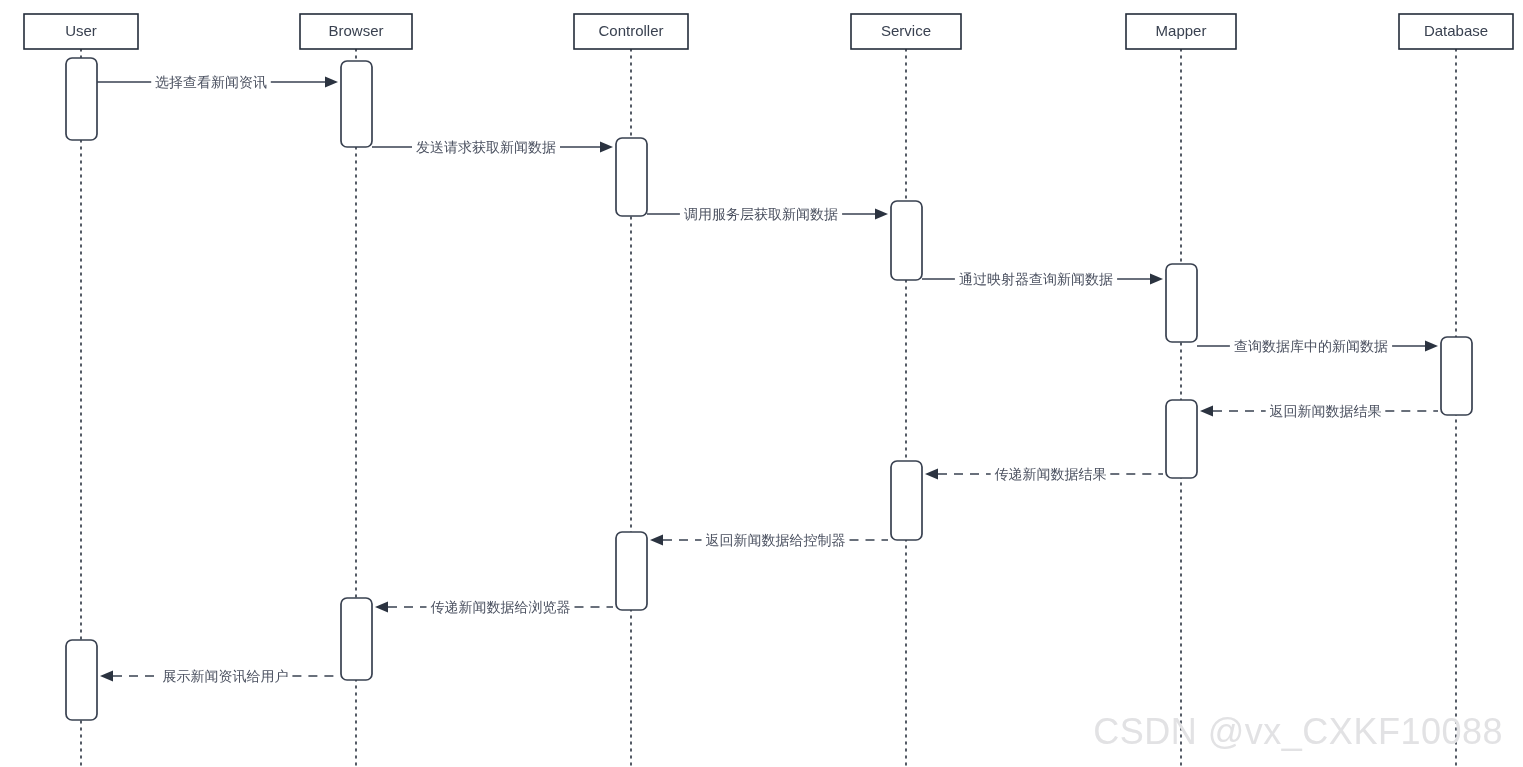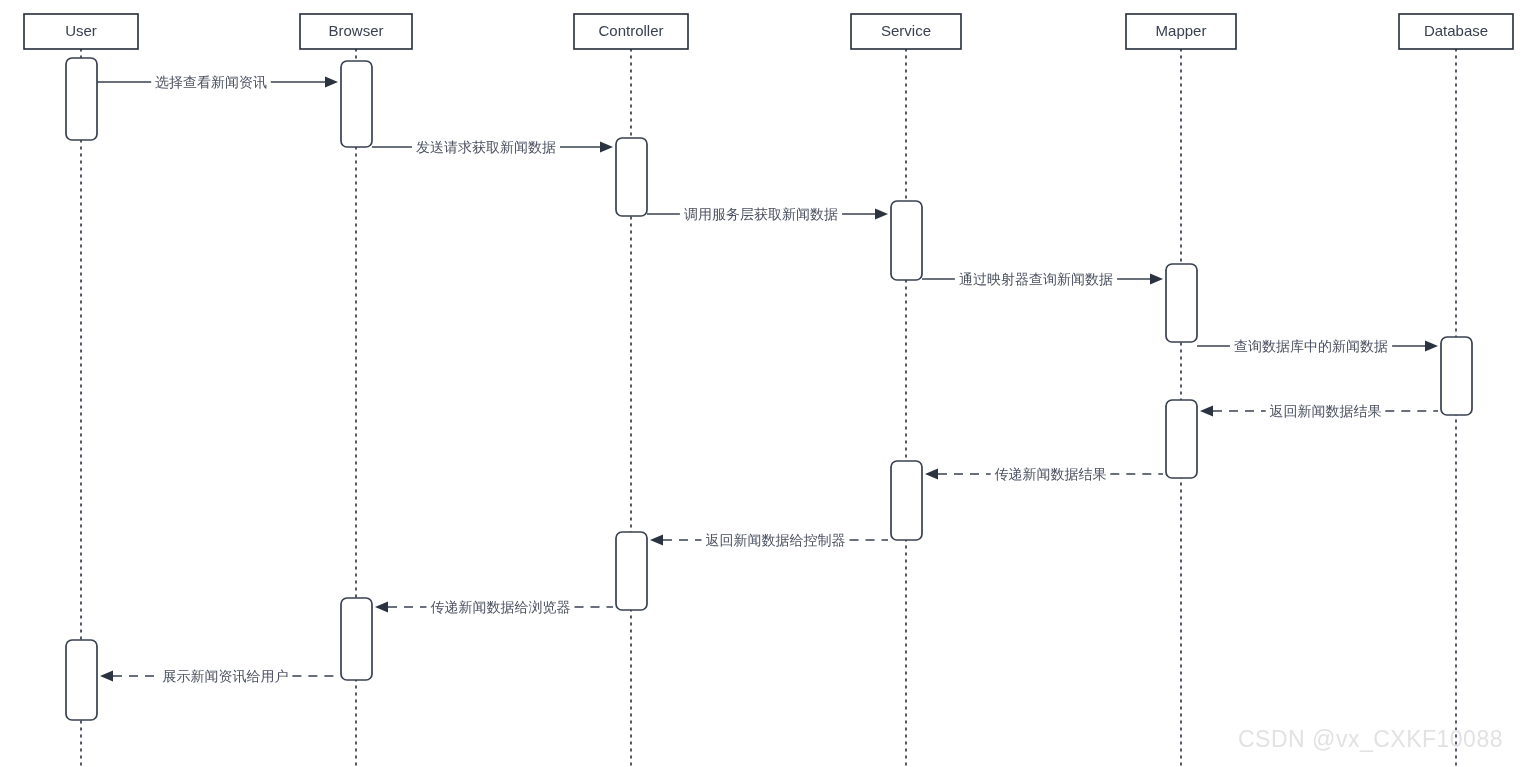--- a/index.html
+++ b/index.html
@@ -69,21 +69,21 @@
     dominant-baseline: middle;
   }
   .arrow-head-solid {
     fill: #2b3340;
   }
   .watermark {
     position: absolute;
     right: 20px;
     bottom: 14px;
     font-family: "Liberation Sans", "DejaVu Sans", sans-serif;
-    font-size: 23px;
+    font-size: 36px;
     color: #e2e2e4;
     letter-spacing: 0.5px;
     user-select: none;
     white-space: nowrap;
   }
 </style>
 </head>
 <body>
 
 <div id="canvas">

